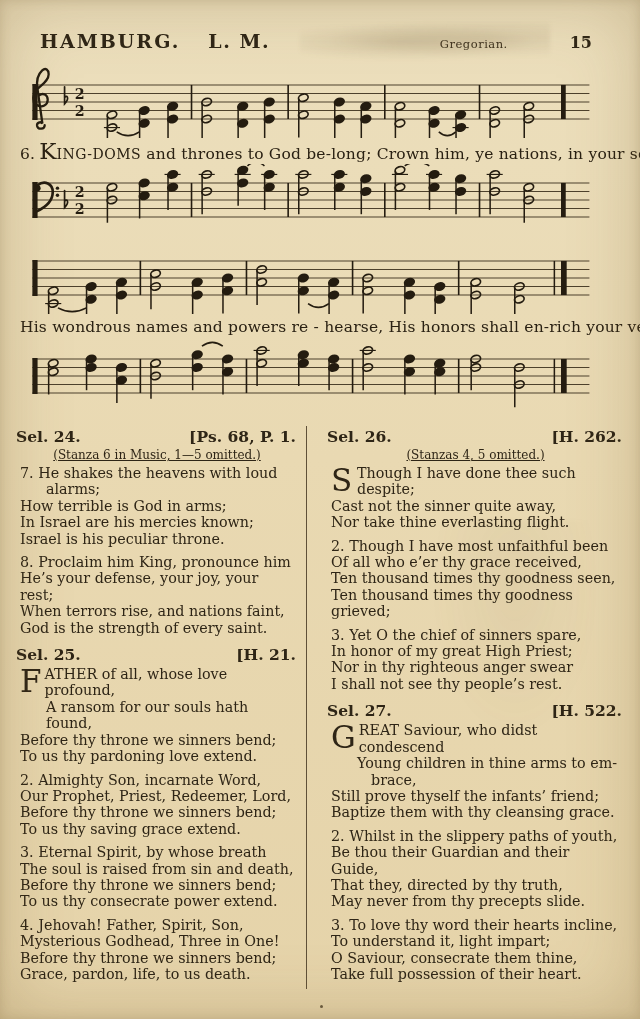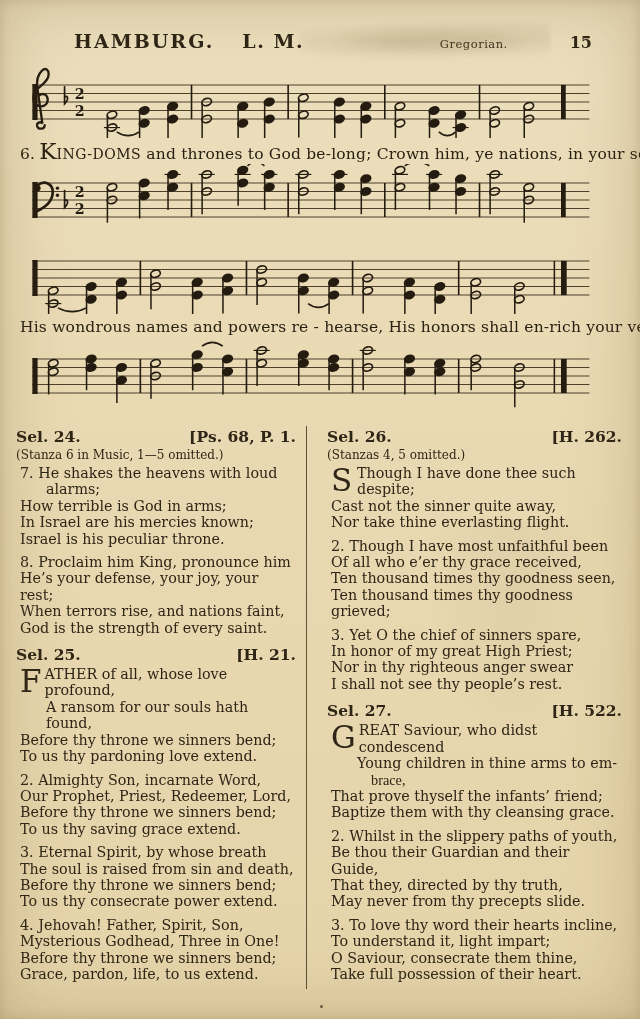--- a/index.html
+++ b/index.html
@@ -14,21 +14,21 @@
   .smudge{position:absolute;pointer-events:none;filter:blur(2px);}
   .smudge.s1{left:300px;top:22px;width:250px;height:40px;
     background:radial-gradient(ellipse at 40% 50%,rgba(95,75,40,.16),transparent 65%),
                radial-gradient(ellipse at 75% 40%,rgba(95,75,40,.13),transparent 60%);}
   .smudge.s2{left:430px;top:520px;width:170px;height:220px;
     background:radial-gradient(ellipse at 50% 30%,rgba(100,80,45,.06),transparent 70%);}
   .inkdot{position:absolute;left:320px;top:1005px;width:3px;height:3px;border-radius:50%;
     background:#4a3c26;opacity:.8;}
 
   
-  .header{display:flex;align-items:baseline;padding:30px 48px 0 74px;}
+  .header{display:flex;align-items:baseline;padding:30px 48px 0 40px;}
   .title{font-size:19px;font-weight:bold;letter-spacing:2px;}
   .meter{font-size:19px;font-weight:bold;letter-spacing:1.5px;margin-left:28px;}
   .attribution{margin-left:auto;font-size:11.5px;letter-spacing:.5px;color:#3a2f1e;}
   .pagenum{margin-left:62px;font-size:16px;font-weight:bold;}
 
   
   .music{margin-top:14px;}
   .staff-svg{display:block;width:588px;height:72px;margin-left:15px;}
   .lyric{margin:0 0 0 20px;font-size:15.5px;letter-spacing:.2px;white-space:nowrap;
     color:#2a2113;height:26px;line-height:26px;}
@@ -38,24 +38,24 @@
   .sysgap{height:6px;}
 
   
   .columns{display:flex;padding:10px 16px 0 16px;margin-top:4px;}
   .col{width:290px;box-sizing:border-box;}
   .col.left{padding-right:8px;}
   .col.right{border-left:1px solid #5f5038;padding-left:20px;width:318px;}
   .selhead{display:flex;justify-content:space-between;font-weight:bold;
     font-size:15.5px;margin:9px 2px 2px 0;text-align:right;}
   .selhead:first-child{margin-top:1px;}
-  .stnote{text-align:left;font-size:12px;margin:1px 0 3px;}
+  .stnote{text-align:center;font-size:12px;margin:1px 0 3px;text-decoration:underline;}
   .stanza{margin:0 4px 7px;font-size:14.3px;line-height:16.4px;overflow:hidden;}
   .stanza .ln.i1{padding-left:26px;}
-  .stanza .ln.i2{padding-left:40px;font-family:Liberation Serif, serif;}
+  .stanza .ln.i2{padding-left:40px;}
   .dropcap{float:left;font-size:31px;line-height:27px;padding:2px 3px 0 0;}
 </style>
 </head>
 <body>
 
 <div class="page">
 
   <div class="header">
     <span class="title">HAMBURG.</span>
     <span class="meter">L. M.</span>
@@ -367,21 +367,21 @@
         <div class="stanza">
           <div class="ln">3.  Eternal Spirit, by whose breath</div>
           <div class="ln">The soul is raised from sin and death,</div>
           <div class="ln">Before thy throne we sinners bend;</div>
           <div class="ln">To us thy consecrate power extend.</div>
         </div>
         <div class="stanza">
           <div class="ln">4.  Jehovah! Father, Spirit, Son,</div>
           <div class="ln">Mysterious Godhead, Three in One!</div>
           <div class="ln">Before thy throne we sinners bend;</div>
-          <div class="ln">Grace, pardon, life, to us extend.</div>
+          <div class="ln">Grace, pardon, life, to us death.</div>
         </div>
       </div>
     <div class="col right" id="col-right">
         <div class="selhead">
           <span>Sel. 26.</span>
           <span>[H. 262.</span>
         </div>
         <div class="stnote">(Stanzas 4, 5 omitted.)</div>
         <div class="stanza">
           <span class="dropcap">S</span>
@@ -403,21 +403,21 @@
         </div>
         <div class="selhead">
           <span>Sel. 27.</span>
           <span>[H. 522.</span>
         </div>
         <div class="stanza">
           <span class="dropcap">G</span>
           <div class="ln">REAT Saviour, who didst condescend</div>
           <div class="ln i1">Young children in thine arms to em-</div>
           <div class="ln i2">brace,</div>
-          <div class="ln">That prove thyself the infants’ friend;</div>
+          <div class="ln">Still prove thyself the infants’ friend;</div>
           <div class="ln">Baptize them with thy cleansing grace.</div>
         </div>
         <div class="stanza">
           <div class="ln">2.  Whilst in the slippery paths of youth,</div>
           <div class="ln">Be thou their Guardian and their Guide,</div>
           <div class="ln">That they, directed by thy truth,</div>
           <div class="ln">May never from thy precepts slide.</div>
         </div>
         <div class="stanza">
           <div class="ln">3.  To love thy word their hearts incline,</div>

